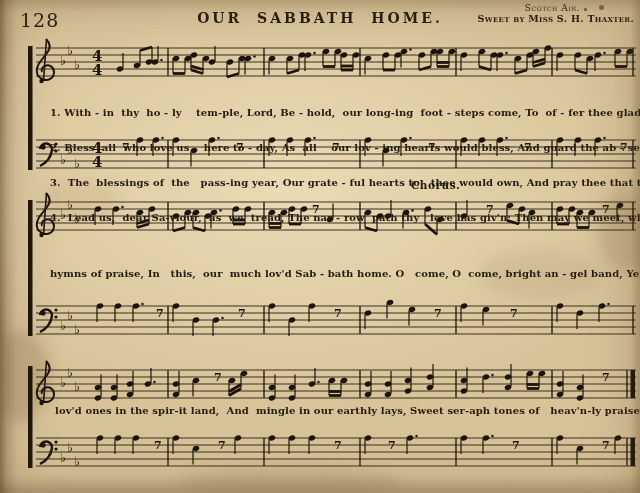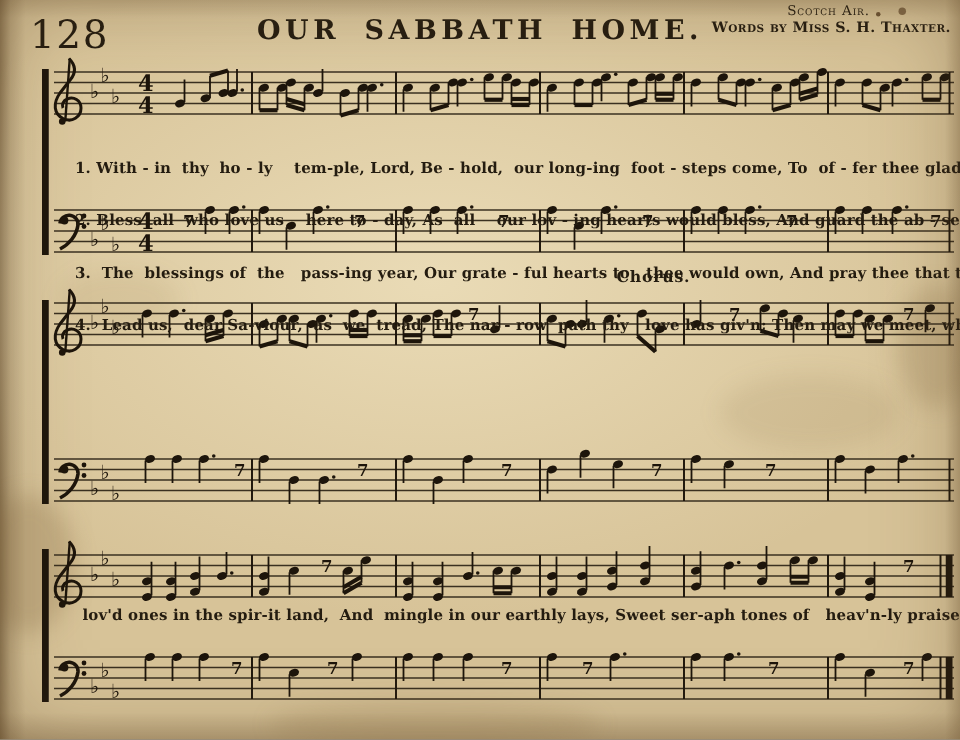--- a/index.html
+++ b/index.html
@@ -11,23 +11,23 @@
       linear-gradient(270deg, rgba(110,85,50,.30) 0, rgba(110,85,50,0) 10px),
       linear-gradient(180deg, rgba(110,85,50,.22) 0, rgba(110,85,50,0) 12px),
       linear-gradient(0deg, rgba(100,75,45,.28) 0, rgba(100,75,45,0) 18px),
       #d7c398;
     font-family:"DejaVu Serif","Liberation Serif",serif;color:#241c10;
   }
   .page::after{content:"";position:absolute;inset:0;box-shadow:inset 0 0 55px rgba(92,66,34,.35);pointer-events:none;}
   .stain{position:absolute;border-radius:50%;filter:blur(7px);pointer-events:none;}
   .specks{position:absolute;left:584px;top:8px;width:3px;height:3px;border-radius:50%;
     background:#6b5233;box-shadow:16px -2px 0 1px rgba(107,82,51,.8);}
-  .pagenum{position:absolute;left:20px;top:9px;font-size:26px;letter-spacing:1px;}
+  .pagenum{position:absolute;left:20px;top:9px;font-size:19px;letter-spacing:1px;}
   .title{position:absolute;left:0;right:0;top:10px;text-align:center;font-weight:bold;
-    font-size:18px;letter-spacing:3px;word-spacing:7px;}
+    font-size:14px;letter-spacing:3px;word-spacing:7px;}
   .air{position:absolute;right:60px;top:3px;font-size:9px;font-weight:normal;
     font-variant:small-caps;letter-spacing:.6px;}
   .credit{position:absolute;right:6px;top:13px;font-size:9.5px;font-weight:bold;
     font-variant:small-caps;letter-spacing:.3px;}
   .choruslbl{position:absolute;left:387px;top:179px;font-size:10.5px;font-weight:bold;letter-spacing:.5px;padding-left:24px;}
   .lyrics{position:absolute;white-space:pre;font-weight:bold;font-size:10px;
     line-height:11.6px;letter-spacing:.1px;}
   .lyr-verses{left:50px;top:84px;}
   .lyr-chorus{left:50px;top:245px;}
   .lyr-final{left:55px;top:405px;}
@@ -41,21 +41,21 @@
   <div class="stain" style="left:-12px;top:330px;width:62px;height:92px;background:rgba(128,98,58,.25);"></div>
   <div class="stain" style="left:598px;top:190px;width:52px;height:82px;background:rgba(128,98,58,.22);"></div>
   <div class="stain" style="left:180px;top:468px;width:220px;height:30px;background:rgba(134,103,62,.18);"></div>
   <div class="stain" style="left:480px;top:250px;width:120px;height:50px;background:rgba(134,103,62,.12);"></div>
   <div class="stain" style="left:40px;top:180px;width:80px;height:40px;background:rgba(134,103,62,.10);"></div>
   <div class="specks"></div>
 
   <div class="pagenum">128</div>
   <div class="title">OUR SABBATH HOME.</div>
   <div class="air">Scotch Air.</div>
-  <div class="credit">Words by Miss S. H. Thaxter.</div>
+  <div class="credit">Sweet by Miss S. H. Thaxter.</div>
   <div class="choruslbl">Chorus.</div>
 
   <svg class="score" id="score" width="640" height="493" viewBox="0 0 640 493">
       <rect x="28" y="46" width="4.5" height="124" fill="#1d150b"></rect>
       <rect x="28" y="200" width="4.5" height="136" fill="#1d150b"></rect>
       <rect x="28" y="366" width="4.5" height="102" fill="#1d150b"></rect>
       <g>
         <line x1="36" y1="48" x2="636" y2="48" stroke="#3a3020" stroke-width="1"></line>
         <line x1="36" y1="55" x2="636" y2="55" stroke="#3a3020" stroke-width="1"></line>
         <line x1="36" y1="62" x2="636" y2="62" stroke="#3a3020" stroke-width="1"></line>
@@ -573,16 +573,17 @@
     </svg>
 
   <div class="lyrics lyr-verses">
     <div>1. With - in  thy  ho - ly    tem-ple, Lord, Be - hold,  our long-ing  foot - steps come, To  of - fer thee glad</div>
     <div>2. Bless  all  who love us    here to - day, As  all    our lov - ing hearts would bless, And guard the ab - sent</div>
     <div>3.  The  blessings of  the   pass-ing year, Our grate - ful hearts to   thee would own, And pray thee that thy</div>
     <div>4.  Lead us,  dear Sa-viour,  as  we  tread, The nar - row  path thy   love has giv'n; Then may we meet, when</div>
   </div>
 
   <div class="lyrics lyr-chorus">
+    <div>hymns of praise, In   this,  our  much lov'd Sab - bath home. O   come, O  come, bright an - gel band, Ye</div>
   </div>
 
   <div class="lyrics lyr-final">lov'd ones in the spir-it land,  And  mingle in our earthly lays, Sweet ser-aph tones of   heav'n-ly praise!</div>
 </div>
 
 </body></html>

